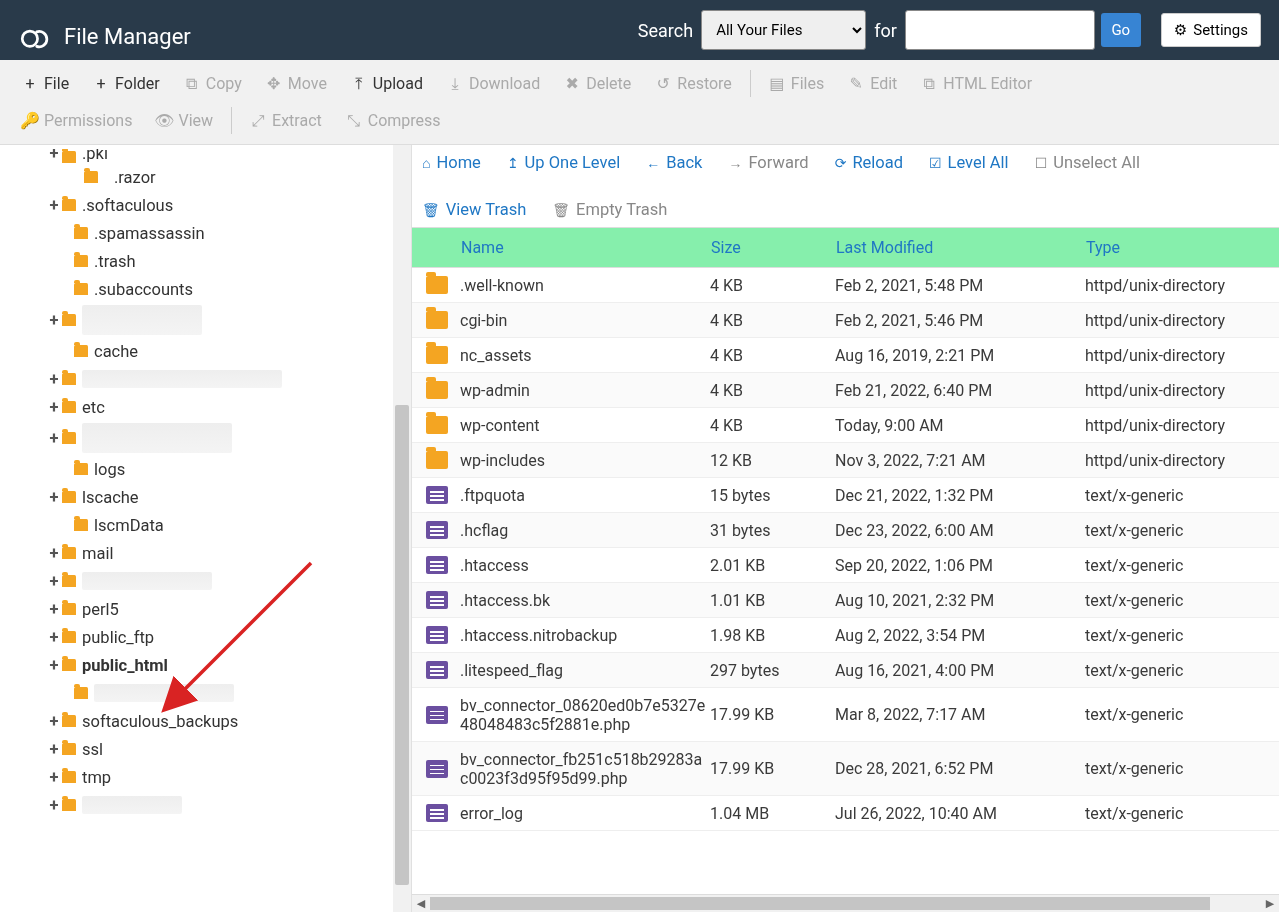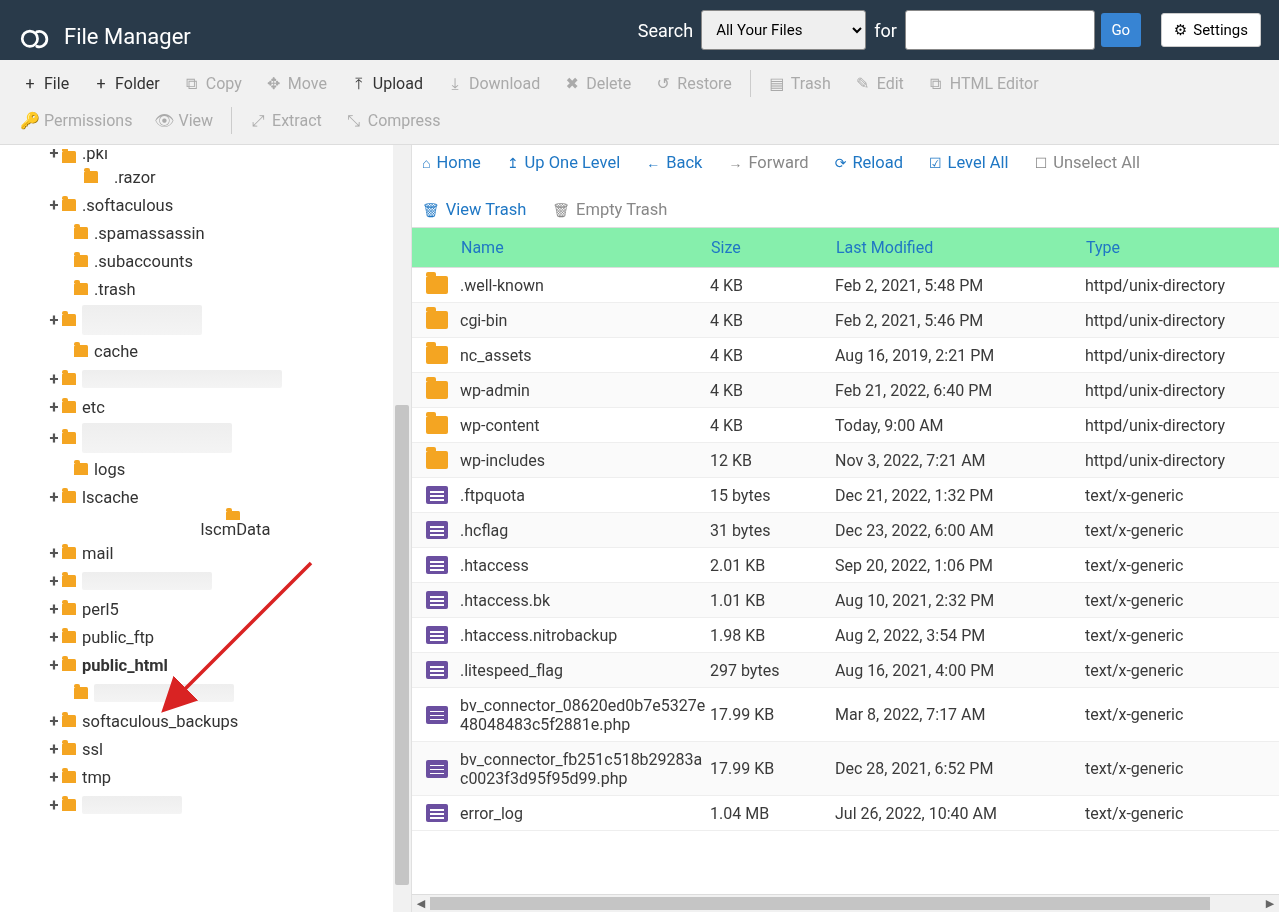--- a/index.html
+++ b/index.html
@@ -129,21 +129,21 @@
         <span class="ico">✖</span>
         <span>Delete</span>
       </div>
       <div class="tool-btn disabled">
         <span class="ico">↺</span>
         <span>Restore</span>
       </div>
       <div class="tool-sep"></div>
       <div class="tool-btn disabled">
         <span class="ico">▤</span>
-        <span>Trash</span>
+        <span>Files</span>
       </div>
       <div class="tool-btn disabled">
         <span class="ico">✎</span>
         <span>Edit</span>
       </div>
       <div class="tool-btn disabled">
         <span class="ico">⧉</span>
         <span>HTML Editor</span>
       </div>
     </div>
@@ -188,27 +188,27 @@
           <span>.softaculous</span>
         </div>
         <div class="tree-row" style="padding-left: 50px;">
           <span class="pm"></span>
           <span class="fld"></span>
           <span>.spamassassin</span>
         </div>
         <div class="tree-row" style="padding-left: 50px;">
           <span class="pm"></span>
           <span class="fld"></span>
+          <span>.trash</span>
+        </div>
+        <div class="tree-row" style="padding-left: 50px;">
+          <span class="pm"></span>
+          <span class="fld"></span>
           <span>.subaccounts</span>
         </div>
-        <div class="tree-row" style="padding-left: 50px;">
-          <span class="pm"></span>
-          <span class="fld"></span>
-          <span>.trash</span>
-        </div>
         <div class="tree-row" style="padding-left: 38px; height: 34px;">
           <span class="pm">+</span>
           <span class="fld"></span>
           <span class="masked" style="width:120px;height:30px;"></span>
         </div>
         <div class="tree-row" style="padding-left: 50px;">
           <span class="pm"></span>
           <span class="fld"></span>
           <span>cache</span>
         </div>
@@ -230,21 +230,21 @@
         <div class="tree-row" style="padding-left: 50px;">
           <span class="pm"></span>
           <span class="fld"></span>
           <span>logs</span>
         </div>
         <div class="tree-row" style="padding-left: 38px;">
           <span class="pm">+</span>
           <span class="fld"></span>
           <span>lscache</span>
         </div>
-        <div class="tree-row" style="padding-left: 50px; flex-direction: column;">
+        <div class="tree-row" style="padding-left: 50px;">
           <span class="pm"></span>
           <span class="fld"></span>
           <span>lscmData</span>
         </div>
         <div class="tree-row" style="padding-left: 38px;">
           <span class="pm">+</span>
           <span class="fld"></span>
           <span>mail</span>
         </div>
         <div class="tree-row" style="padding-left: 38px;">

